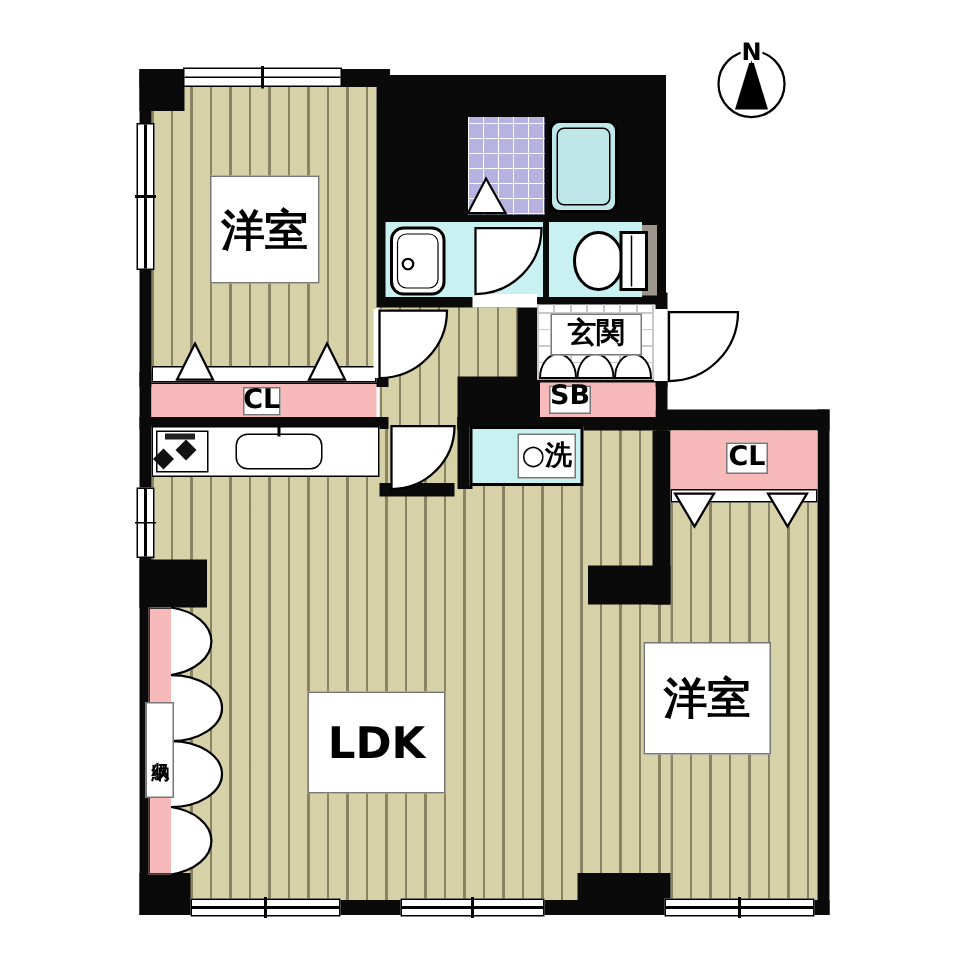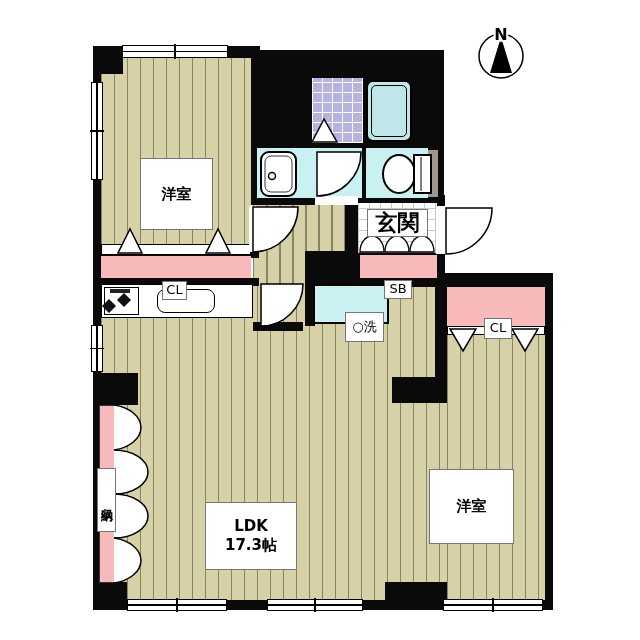--- a/index.html
+++ b/index.html
@@ -33,23 +33,23 @@
   .window .wline-h{position:absolute;left:0;right:0;top:50%;height:1.5px;margin-top:-0.75px;background:#000;}
   .window .wline-v{position:absolute;top:0;bottom:0;left:50%;width:1.5px;margin-left:-0.75px;background:#000;}
   .window .wtick-v{position:absolute;left:50%;top:-2px;bottom:-2px;width:1.5px;margin-left:-0.75px;background:#000;}
   .window .wtick-h{position:absolute;top:50%;left:-2px;right:-2px;height:1.5px;margin-top:-0.75px;background:#000;}
   .window.h .wtick-v{left:50%;}
   .lbox{
     background:#fff;border:1px solid #777;box-sizing:border-box;
     display:flex;flex-direction:column;align-items:center;justify-content:center;
     text-align:center;font-weight:bold;line-height:1.25;
   }
-  .big{font-size:15px;margin-top:41px;}
-  .mid{font-size:22px;}
-  .small{font-size:13px;font-weight:normal;margin-top:23px;}
+  .big{font-size:29px;}
+  .mid{font-size:19px;}
+  .small{font-size:18px;font-weight:bold;}
   .vert{writing-mode:vertical-rl;letter-spacing:2px;font-size:12px;}
   .fixture{background:#fff;border:1.5px solid #000;box-sizing:border-box;}
   .rounded{border-radius:8px;}
   svg{position:absolute;left:0;top:0;pointer-events:none;}
 </style>
 </head>
 <body>
 
 <div id="canvas">
 
@@ -178,36 +178,35 @@
       <text id="compass-n" x="501" y="40" text-anchor="middle" font-size="16" font-weight="bold" style="paint-order:stroke;stroke:#ffffff;stroke-width:4px;fill:#000;font-family:'DejaVu Sans',sans-serif;">N</text>
     </g>
   </svg>
 
   <div class="abs lbox big" style="left:140px;top:117px;width:73px;height:72px;">
     <div>洋室</div>
   </div>
 
   <div class="abs lbox big" style="left:205px;top:461px;width:92px;height:68px;">
     <div>LDK</div>
-    <div>17.3帖</div>
   </div>
 
   <div class="abs lbox big" style="left:429px;top:428px;width:85px;height:75px;">
     <div>洋室</div>
   </div>
 
   <div class="abs lbox mid" style="left:367px;top:209px;width:61px;height:28px;">
     <div>玄関</div>
   </div>
 
   <div class="abs lbox small" style="left:162px;top:258px;width:25px;height:19px;">
     <div>CL</div>
   </div>
 
-  <div class="abs lbox small" style="left:384px;top:257px;width:28px;height:19px;">
+  <div class="abs lbox small" style="left:366px;top:257px;width:28px;height:19px;justify-content:flex-end;">
     <div>SB</div>
   </div>
 
   <div class="abs lbox small" style="left:484px;top:295px;width:28px;height:21px;">
     <div>CL</div>
   </div>
 
   <div class="abs lbox small" style="left:345px;top:289px;width:39px;height:30px;">
     <div>○洗</div>
   </div>

